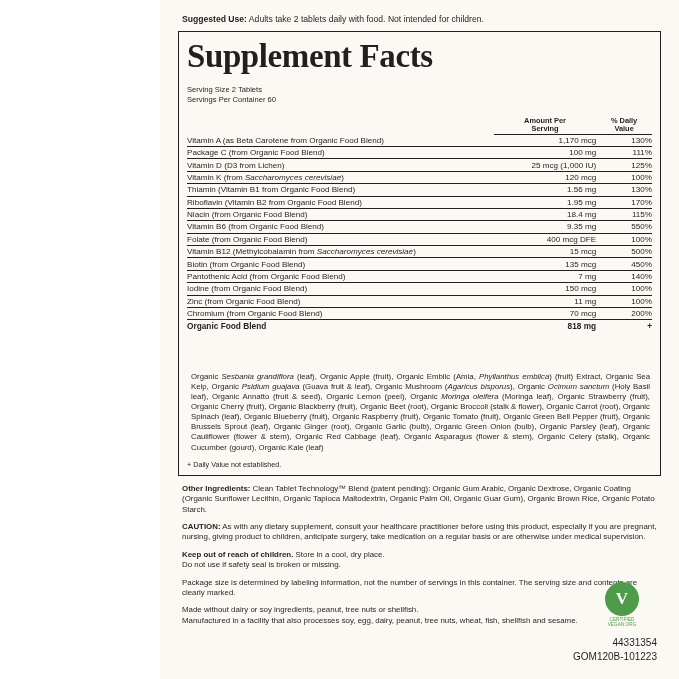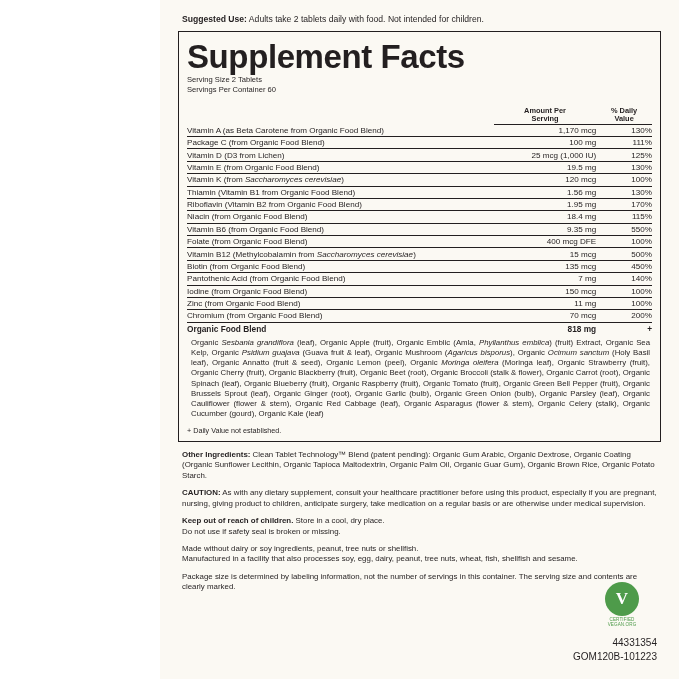--- a/index.html
+++ b/index.html
@@ -26,22 +26,23 @@
   .suggested b{font-weight:bold;}
   .panel{
     border:1.6px solid #231f20;
     padding:6px 8px 6px 8px;
     background:#fbf9f3;
   }
   h1.title{
     font-size:33px;
     font-weight:bold;
     letter-spacing:-0.4px;
-    margin:2px 0 2px 0;
+    margin:2px 0 12px 0;
     line-height:1;
+    font-family:Liberation Serif, serif;
   }
   .serving{
     font-size:7.6px;
     line-height:1.32;
     margin-bottom:11px;
   }
   table.facts{
     width:100%;
     border-collapse:collapse;
     font-size:8.1px;
@@ -62,20 +63,21 @@
   .col-amt{width:22%;text-align:right;padding-right:10px;}
   .col-dv{width:12%;text-align:right;padding-right:2px;}
   .rule-thick{border-bottom:1.4px solid #231f20;}
   .rule-thin{border-bottom:0.6px solid #231f20;}
   .blend-name{font-weight:bold;font-size:8.3px;}
   .blend-body{
     font-size:7.8px;
     line-height:1.3;
     padding:3px 2px 4px 4px;
     text-align:justify;
+    margin-top:36px;
   }
   .dvnote{
     font-size:7.2px;
     padding-top:3px;
   }
   .bottom{
     font-size:7.9px;
     line-height:1.32;
     padding:8px 4px 0 4px;
   }
@@ -140,25 +142,20 @@
           </tr>
           <tr>
             <td class="col-name rule-thin">Package C (from Organic Food Blend)</td>
             <td class="col-amt rule-thin">100 mg</td>
             <td class="col-dv rule-thin">111%</td>
           </tr>
           <tr>
             <td class="col-name rule-thin">Vitamin D (D3 from Lichen)</td>
             <td class="col-amt rule-thin">25 mcg (1,000 IU)</td>
             <td class="col-dv rule-thin">125%</td>
-          </tr>
-          <tr>
-            <td class="col-name rule-thin">Vitamin E (from Organic Food Blend)</td>
-            <td class="col-amt rule-thin">19.5 mg</td>
-            <td class="col-dv rule-thin">130%</td>
           </tr>
           <tr>
             <td class="col-name rule-thin">Vitamin K (from <i>Saccharomyces cerevisiae</i>)</td>
             <td class="col-amt rule-thin">120 mcg</td>
             <td class="col-dv rule-thin">100%</td>
           </tr>
           <tr>
             <td class="col-name rule-thin">Thiamin (Vitamin B1 from Organic Food Blend)</td>
             <td class="col-amt rule-thin">1.56 mg</td>
             <td class="col-dv rule-thin">130%</td>
@@ -229,23 +226,23 @@
     <p>
       <b>Other Ingredients:</b><span> Clean Tablet Technology™ Blend (patent pending): Organic Gum Arabic, Organic Dextrose, Organic Coating (Organic Sunflower Lecithin, Organic Tapioca Maltodextrin, Organic Palm Oil, Organic Guar Gum), Organic Brown Rice, Organic Potato Starch.</span>
     </p>
     <p>
       <b>CAUTION:</b><span> As with any dietary supplement, consult your healthcare practitioner before using this product, especially if you are pregnant, nursing, giving product to children, anticipate surgery, take medication on a regular basis or are otherwise under medical supervision.</span>
     </p>
     <p>
       <b>Keep out of reach of children.</b><span> Store in a cool, dry place.</span><br>
       <span>Do not use if safety seal is broken or missing.</span>
     </p>
+    <p>Package size is determined by labeling information, not the number of servings in this container. The serving size and contents are clearly marked.</p>
     <p style="white-space:pre-line;">Made without dairy or soy ingredients, peanut, tree nuts or shellfish.
 Manufactured in a facility that also processes soy, egg, dairy, peanut, tree nuts, wheat, fish, shellfish and sesame.</p>
-    <p>Package size is determined by labeling information, not the number of servings in this container. The serving size and contents are clearly marked.</p>
   </div>
 
   <div class="logo-wrap">
     <div class="vlogo">
         <span>V</span>
       </div>
     <div class="vlabel" style="white-space:pre-line;">CERTIFIED
 VEGAN.ORG</div>
   </div>
 

